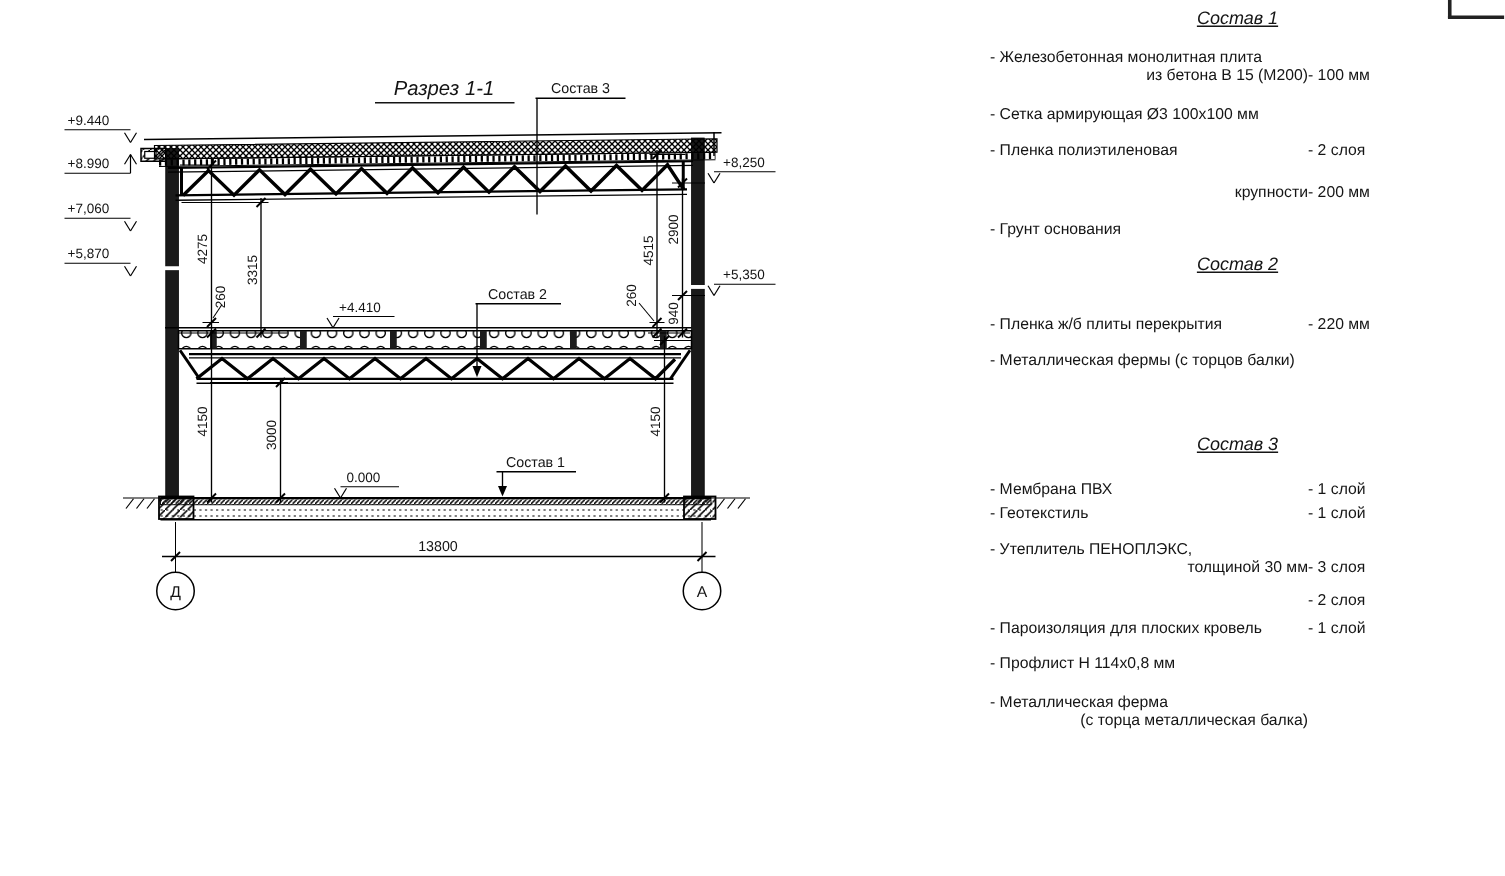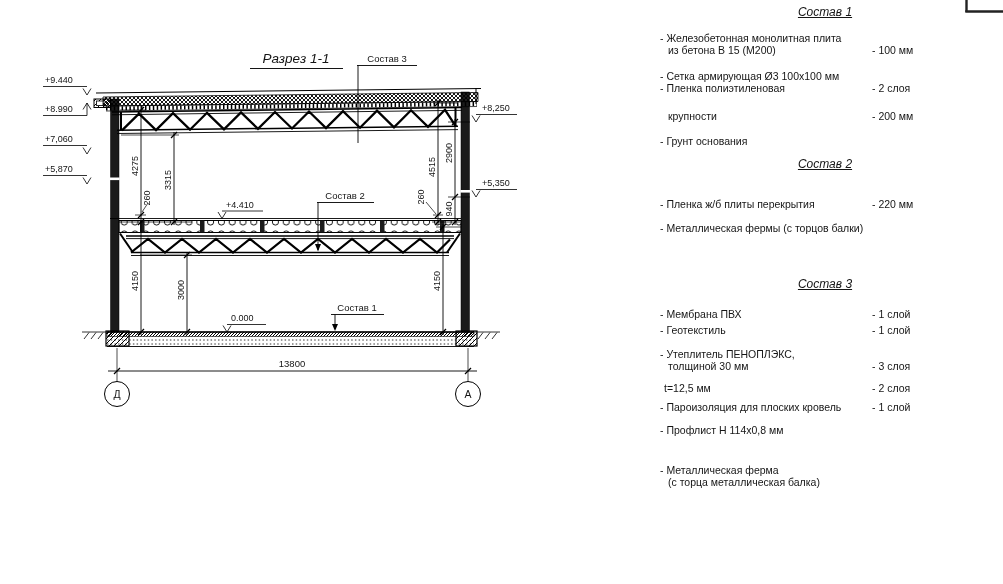--- a/index.html
+++ b/index.html
@@ -11,21 +11,21 @@
   .t-dim13800{font-size:9.5px;}
   .t-elev{font-size:9px;}
   .t-axis{font-size:10.5px;}
   .t-lbl{font-size:9.5px;}
   
   #panel{position:absolute;left:660px;top:0;width:330px;font-size:10.5px;line-height:12px;color:#151515;}
   .sec-title{font-size:12px;font-style:italic;font-weight:normal;text-align:center;
              text-decoration:underline;margin:0;padding:0;}
   .row{display:flex;align-items:flex-end;}
   .mat{flex:0 0 212px;}
-  .l2{padding-left:8px;}
+  .l2{padding-left:8px;text-align:right;}
   .val{white-space:nowrap;}
 </style>
 </head>
 <body>
 
 <div id="stage">
 
 <svg width="1003" height="584" viewBox="0 0 1003 584" style="position:absolute;left:0;top:0;">
   <defs>
     <pattern id="xhatch" width="4" height="4" patternUnits="userSpaceOnUse">
@@ -259,21 +259,21 @@
         <div class="l2">из бетона В 15 (М200)</div>
           </div>
       <div class="val">- 100 мм</div>
     </div>
     <div class="row" style="margin-top:14px">
       <div class="mat">
             <div>- Сетка армирующая Ø3 100х100 мм</div>
           </div>
       <div class="val"></div>
     </div>
-    <div class="row" style="">
+    <div class="row" style="margin-top:12px">
       <div class="mat">
             <div>- Пленка полиэтиленовая</div>
           </div>
       <div class="val">- 2 слоя</div>
     </div>
     <div class="row" style="margin-top:16px">
       <div class="mat">
         <div class="l2">крупности</div>
           </div>
       <div class="val">- 200 мм</div>
@@ -318,37 +318,36 @@
     </div>
     <div class="row" style="margin-top:12px">
       <div class="mat">
             <div>- Утеплитель ПЕНОПЛЭКС,</div>
         <div class="l2">толщиной 30 мм</div>
           </div>
       <div class="val">- 3 слоя</div>
     </div>
     <div class="row" style="margin-top:10px">
       <div class="mat">
-        <div class="l2" style="padding-left:4px">t=12,5 мм</div>
           </div>
       <div class="val">- 2 слоя</div>
     </div>
     <div class="row" style="margin-top:7px">
       <div class="mat">
             <div>- Пароизоляция для плоских кровель</div>
           </div>
       <div class="val">- 1 слой</div>
     </div>
     <div class="row" style="margin-top:11px">
       <div class="mat">
             <div>- Профлист Н 114х0,8 мм</div>
           </div>
       <div class="val"></div>
     </div>
-    <div class="row" style="margin-top:28px">
+    <div class="row" style="margin-top:14px">
       <div class="mat">
             <div>- Металлическая ферма</div>
         <div class="l2">(с торца металлическая балка)</div>
           </div>
       <div class="val"></div>
     </div>
   </section>
 
 </div>
 </div>

